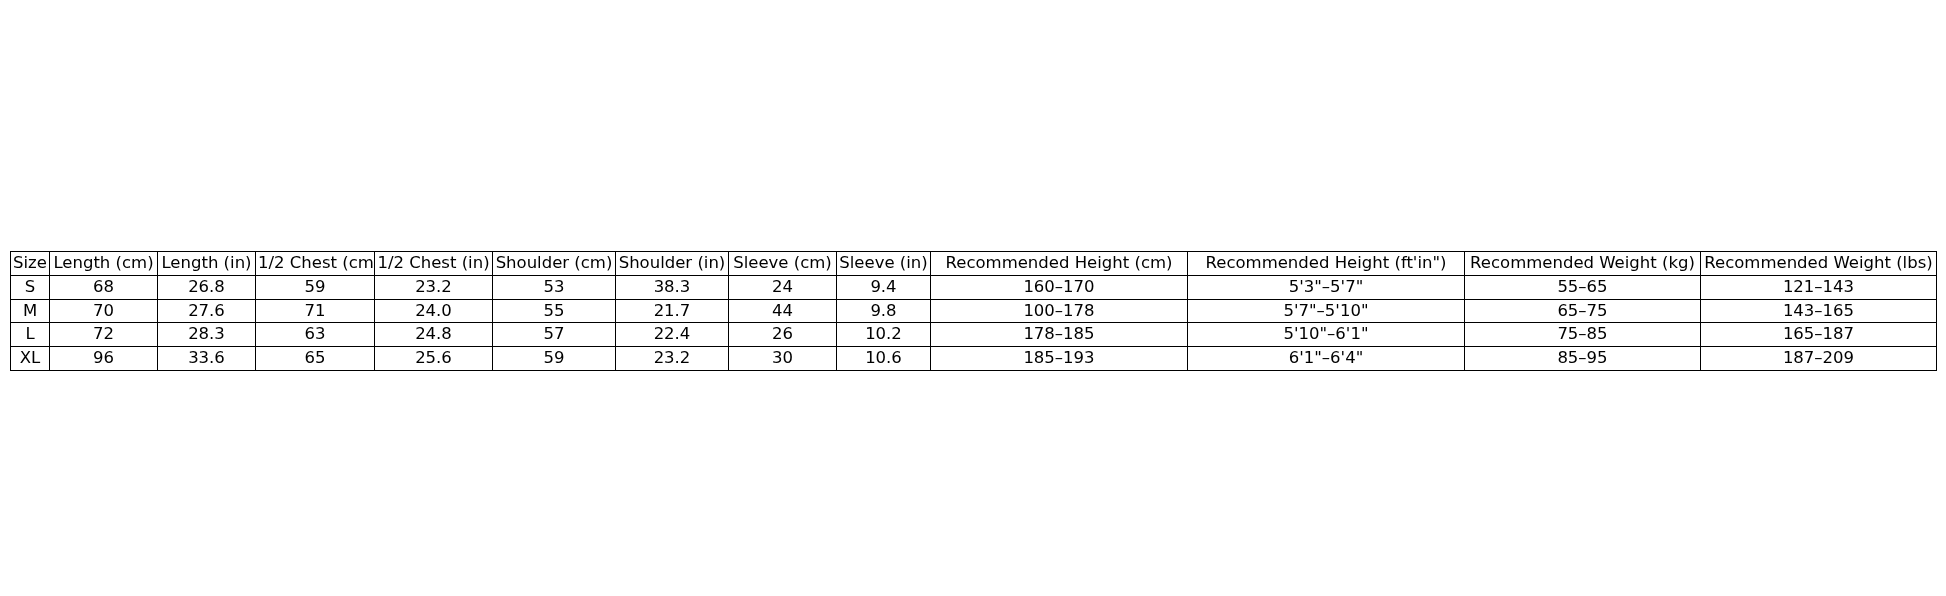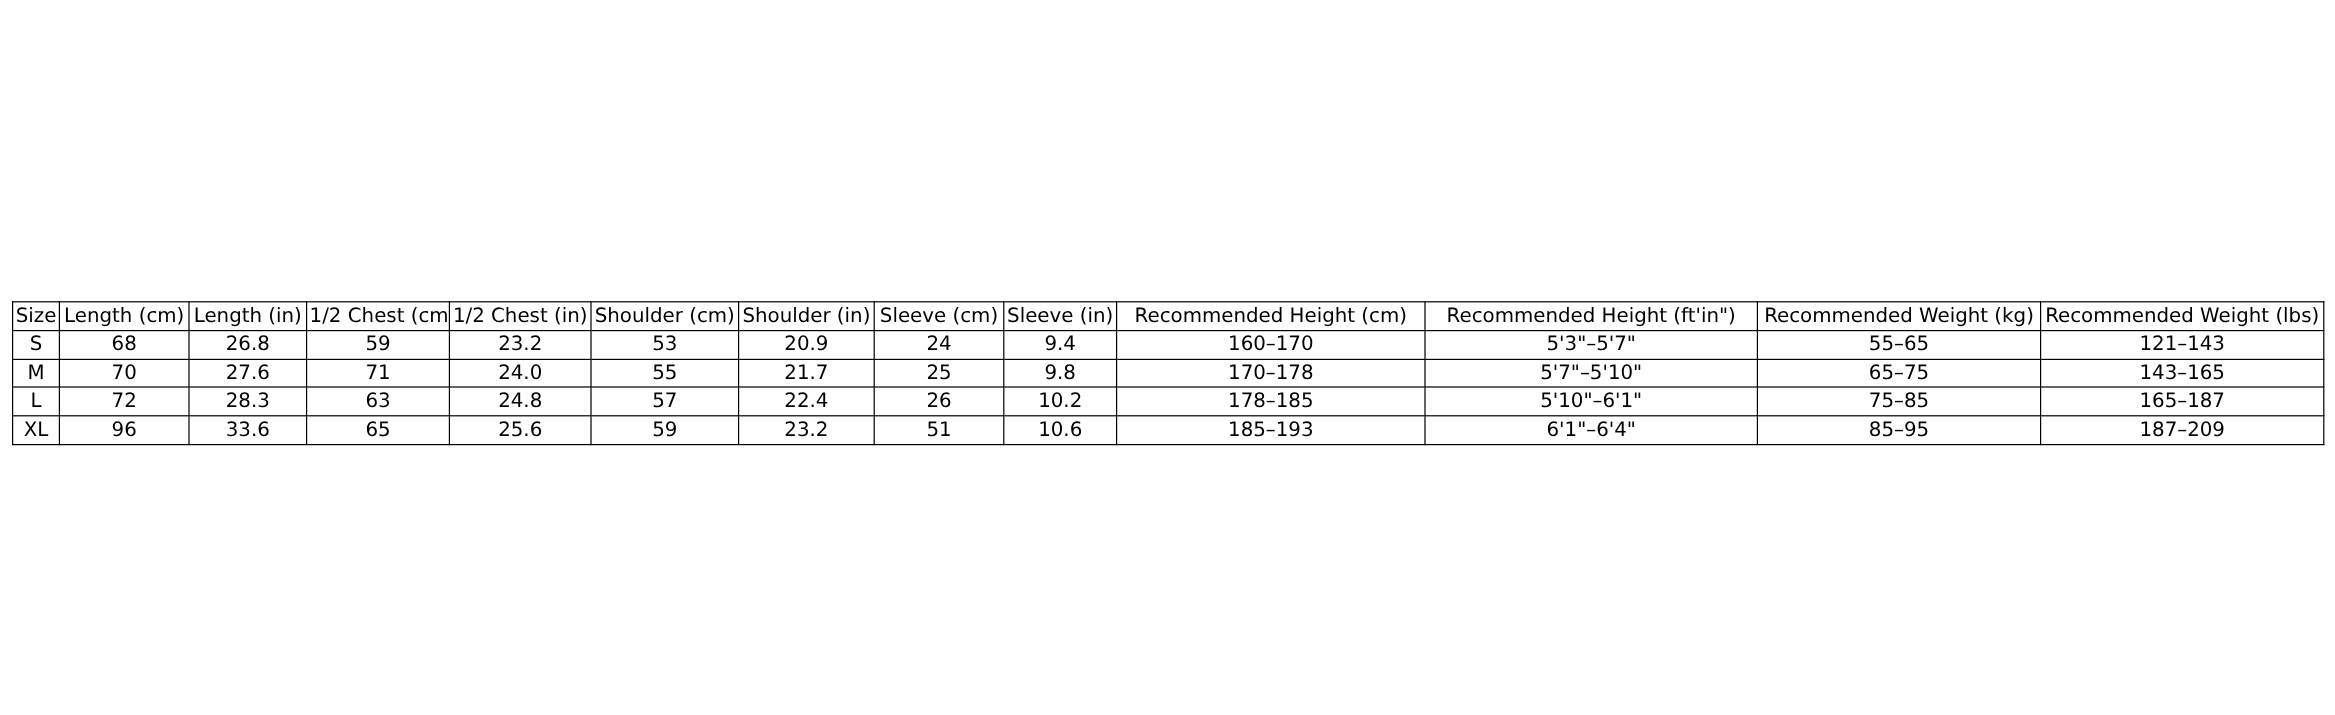--- a/index.html
+++ b/index.html
@@ -97,39 +97,39 @@
       </tr>
     </thead>
     <tbody>
       <tr>
         <td>S</td>
         <td>68</td>
         <td>26.8</td>
         <td>59</td>
         <td>23.2</td>
         <td>53</td>
-        <td>20.9</td>
+        <td>38.3</td>
         <td>24</td>
         <td>9.4</td>
         <td>160–170</td>
         <td>5'3"–5'7"</td>
         <td>55–65</td>
         <td>121–143</td>
       </tr>
       <tr>
         <td>M</td>
         <td>70</td>
         <td>27.6</td>
         <td>71</td>
         <td>24.0</td>
         <td>55</td>
         <td>21.7</td>
-        <td>25</td>
+        <td>44</td>
         <td>9.8</td>
-        <td>170–178</td>
+        <td>100–178</td>
         <td>5'7"–5'10"</td>
         <td>65–75</td>
         <td>143–165</td>
       </tr>
       <tr>
         <td>L</td>
         <td>72</td>
         <td>28.3</td>
         <td>63</td>
         <td>24.8</td>
@@ -143,21 +143,21 @@
         <td>165–187</td>
       </tr>
       <tr>
         <td>XL</td>
         <td>96</td>
         <td>33.6</td>
         <td>65</td>
         <td>25.6</td>
         <td>59</td>
         <td>23.2</td>
-        <td>51</td>
+        <td>30</td>
         <td>10.6</td>
         <td>185–193</td>
         <td>6'1"–6'4"</td>
         <td>85–95</td>
         <td>187–209</td>
       </tr>
     </tbody>
   </table>
 </div>
 

